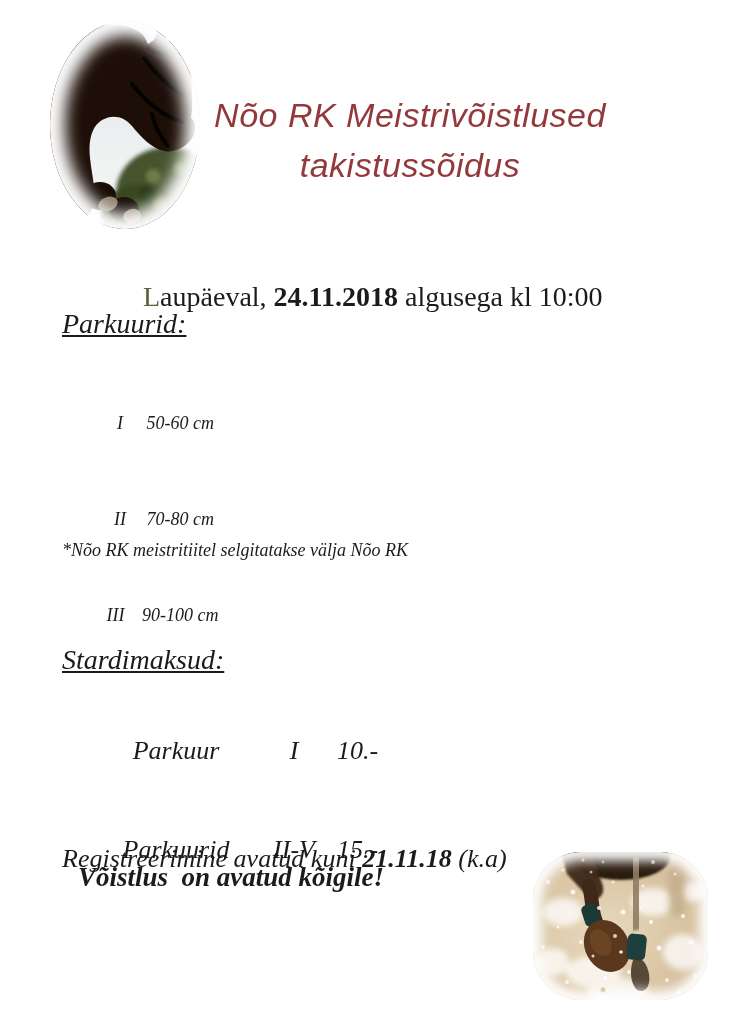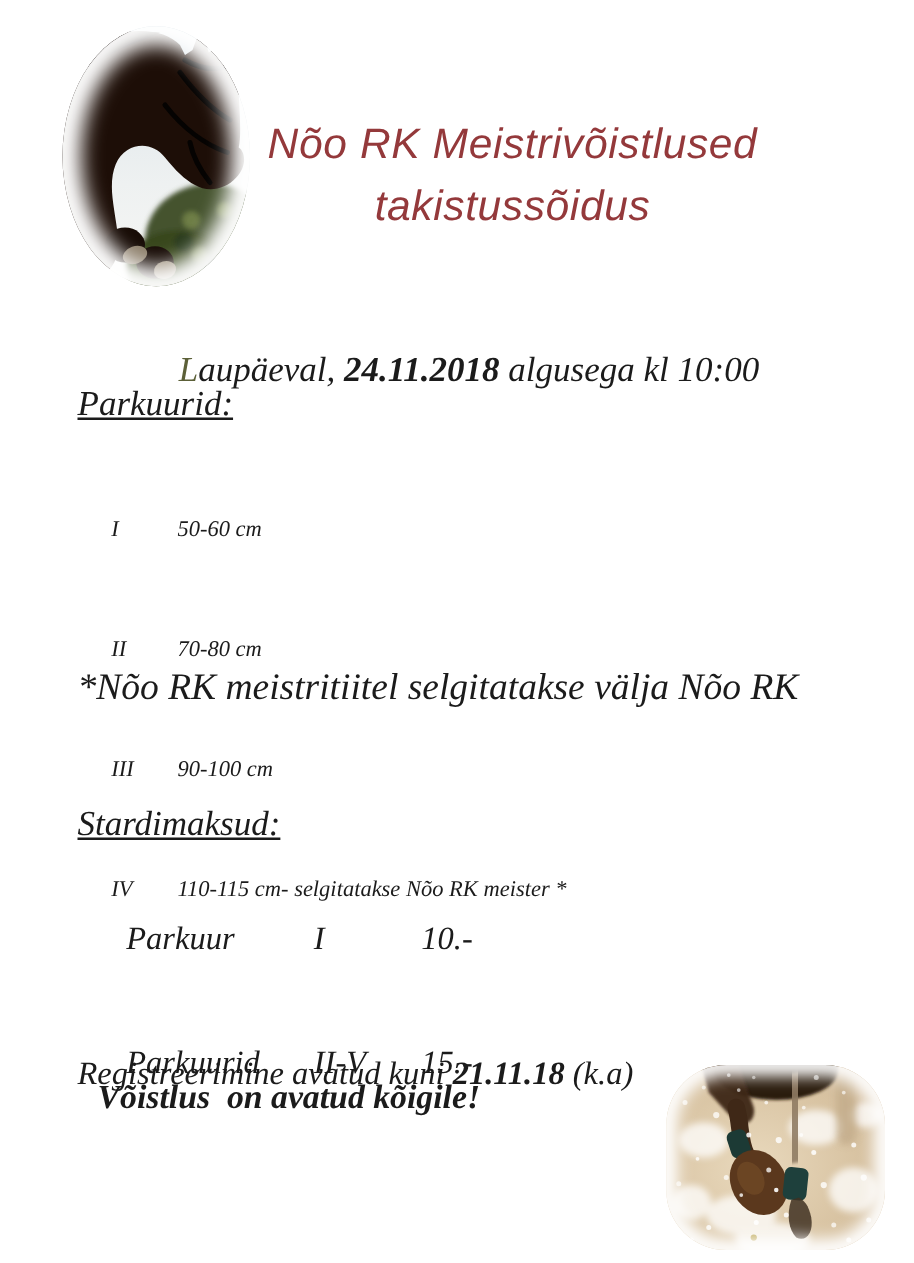--- a/index.html
+++ b/index.html
@@ -22,21 +22,21 @@
     text-align:center;
     font-family:"Liberation Sans","DejaVu Sans",sans-serif;
     font-style:italic;
     color:#94393b;
     font-size:34px;
     line-height:50px;
     letter-spacing:0.5px;
   }
 
   
-  .txt{font-style:italic;white-space:pre-wrap;}
+  .txt{white-space:pre-wrap;text-align:center;}
   .date-line{
     position:absolute;left:115px;top:249px;
     font-size:28px;white-space:pre;
   }
   .date-line .initial{color:#5c6038;}
   .bold{font-weight:700;}
 
   .heading{
     position:absolute;left:62px;
     font-size:28px;font-style:italic;
@@ -46,21 +46,21 @@
   #fees-heading{top:644px;}
 
   .course-list{
     position:absolute;left:62px;top:375px;
     font-size:18px;font-style:italic;line-height:32px;
   }
   .course-row .num{display:inline-block;width:53px;}
 
   .footnote{
     position:absolute;left:62px;top:534px;
-    font-size:30px;font-style:italic;line-height:32px;
+    font-size:18px;font-style:italic;line-height:32px;
   }
 
   .fee-rows{
     position:absolute;left:62px;top:701px;
     font-size:26px;font-style:italic;line-height:33px;
   }
   .fee-label{display:inline-block;width:150px;}
   .fee-classes{display:inline-block;width:86px;}
 
   .registration{
@@ -143,23 +143,20 @@
 
   <div class="course-list">
     <div class="course-row txt">
       <span class="num">I</span><span>50-60 cm</span>
     </div>
     <div class="course-row txt">
       <span class="num">II</span><span>70-80 cm</span>
     </div>
     <div class="course-row txt">
       <span class="num">III</span><span>90-100 cm</span>
-    </div>
-    <div class="course-row txt">
-      <span class="num">IV</span><span>110-115 cm- selgitatakse Nõo RK meister *</span>
     </div>
   </div>
 
   <div class="footnote">
     <div class="txt">*Nõo RK meistritiitel selgitatakse välja Nõo RK</div>
   </div>
 
   <div id="fees-heading" class="heading">Stardimaksud:</div>
 
   <div class="fee-rows">

